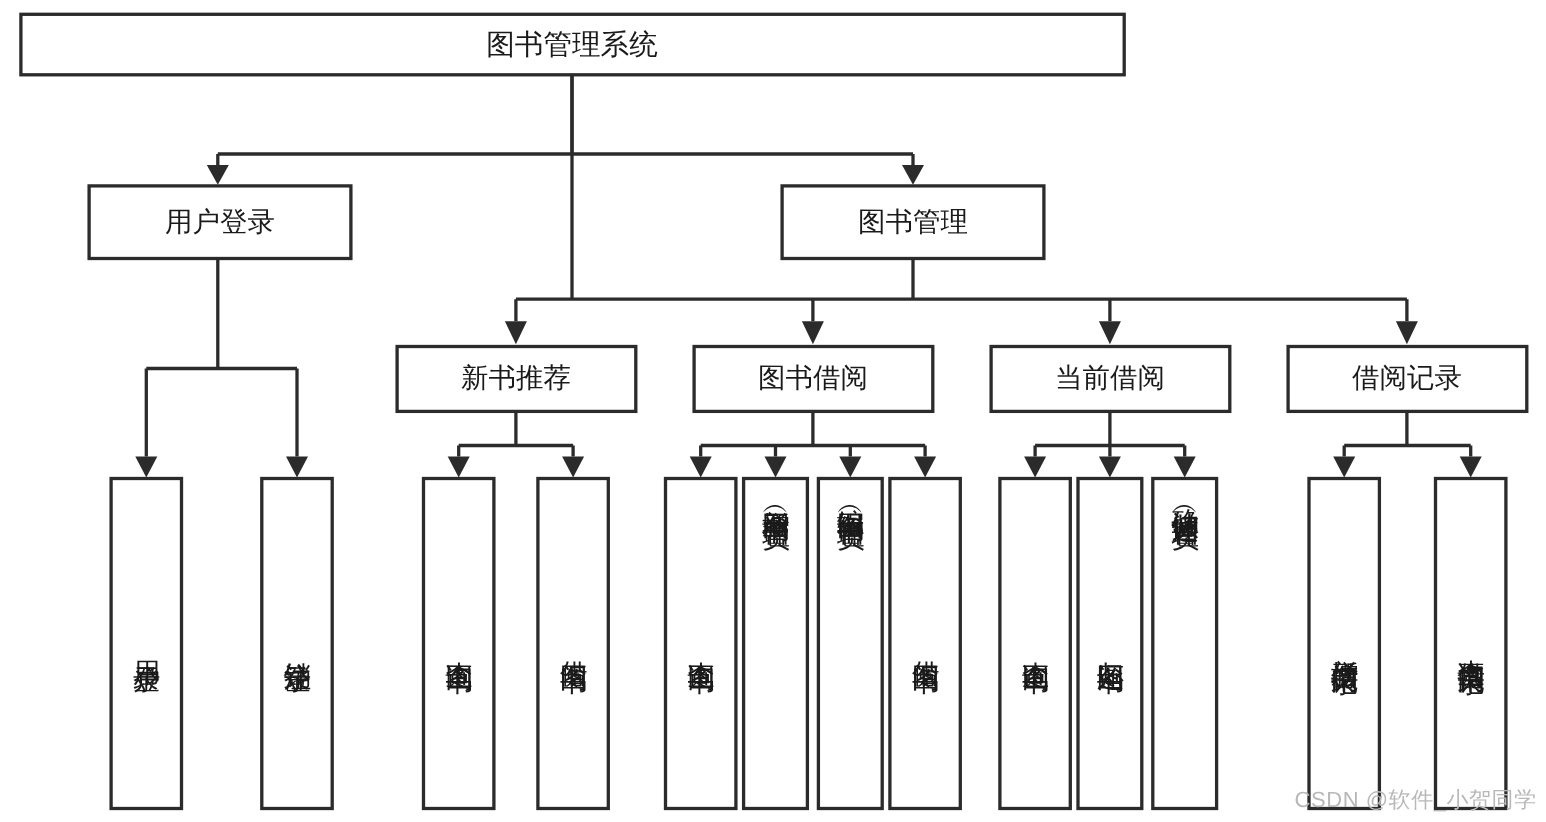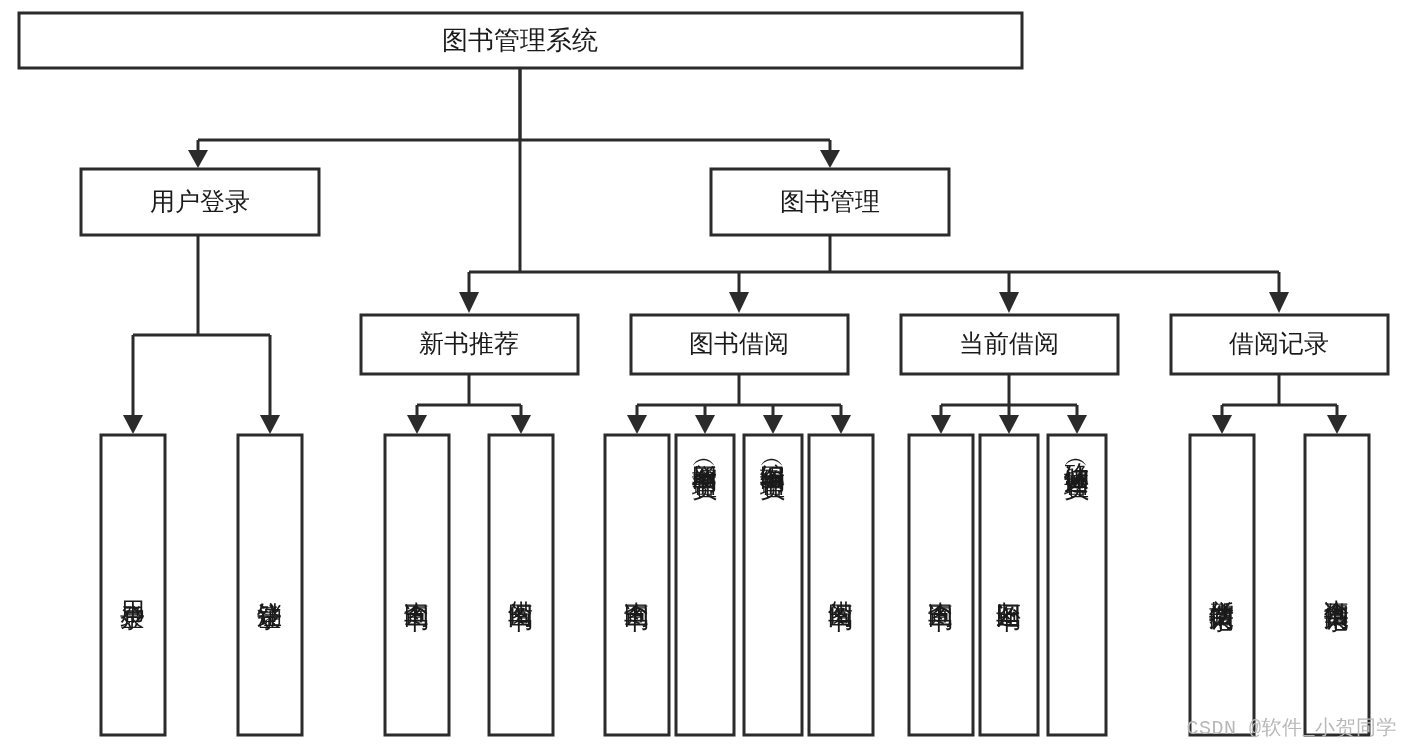--- a/index.html
+++ b/index.html
@@ -70,21 +70,21 @@
     font-size: 25px;
     line-height: 1.12;
     color: #1a1a1a;
     letter-spacing: 2px;
     white-space: nowrap;
   }
   .watermark {
     position: absolute;
     right: 8px;
     bottom: 6px;
-    font-family: Liberation Mono, monospace;
+    font-family: Liberation Sans, sans-serif;
     font-size: 20px;
     color: #b8b8b8;
     letter-spacing: 0.5px;
     white-space: nowrap;
   }
 </style>
 </head>
 <body>
 
 <div id="diagram-root">

